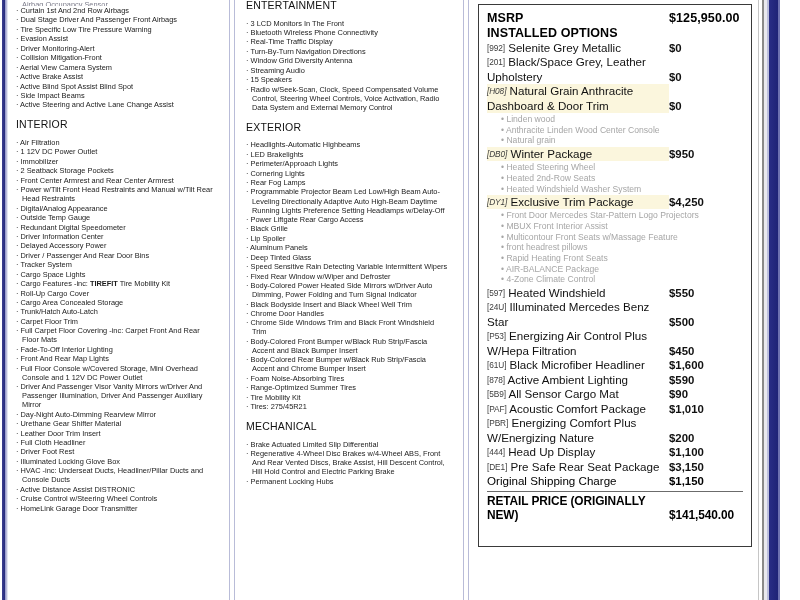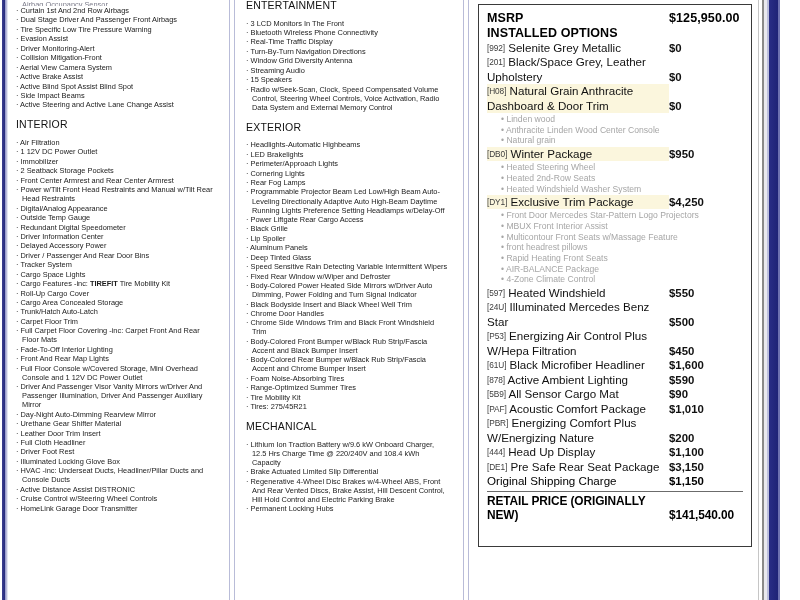--- a/index.html
+++ b/index.html
@@ -138,21 +138,21 @@
   .opt-row { margin-top: 0px; }
   .opt-row .pname { font-size: 11.6px; color: #111; }
   .opt-row .pprice { font-size: 11.4px; color: #111; font-weight: 600; }
   .opt-row .code {
     font-size: 8.3px;
     color: #3d3d3d;
     letter-spacing: -.1px;
     vertical-align: 1px;
   }
   .opt-row.hl .pname { background: #fbf6dd; }
-  .opt-row.hl .pname .code { background: #fbf6dd; }
+  .opt-row.hl .pname .code { background: #fbf6dd; font-style: italic; }
 
   ul.subopt {
     list-style: none;
     margin: 1px 0 1px 0;
     padding: 0 0 0 14px;
   }
   ul.subopt li {
     font-size: 8.6px;
     line-height: 10.2px;
     color: #a6a6a6;
@@ -296,21 +296,20 @@
           <li>Chrome Side Windows Trim and Black Front Windshield Trim</li>
           <li>Body-Colored Front Bumper w/Black Rub Strip/Fascia Accent and Black Bumper Insert</li>
           <li>Body-Colored Rear Bumper w/Black Rub Strip/Fascia Accent and Chrome Bumper Insert</li>
           <li>Foam Noise-Absorbing Tires</li>
           <li>Range-Optimized Summer Tires</li>
           <li>Tire Mobility Kit</li>
           <li>Tires: 275/45R21</li>
         </ul>
         <div class="sec-head">MECHANICAL</div>
         <ul class="feat">
-          <li>Lithium Ion Traction Battery w/9.6 kW Onboard Charger, 12.5 Hrs Charge Time @ 220/240V and 108.4 kWh Capacity</li>
           <li>Brake Actuated Limited Slip Differential</li>
           <li>Regenerative 4-Wheel Disc Brakes w/4-Wheel ABS, Front And Rear Vented Discs, Brake Assist, Hill Descent Control, Hill Hold Control and Electric Parking Brake</li>
           <li>Permanent Locking Hubs</li>
         </ul>
       </div>
   </div>
 
   <div class="col-divider"></div>
 
   <div class="price-wrap">

